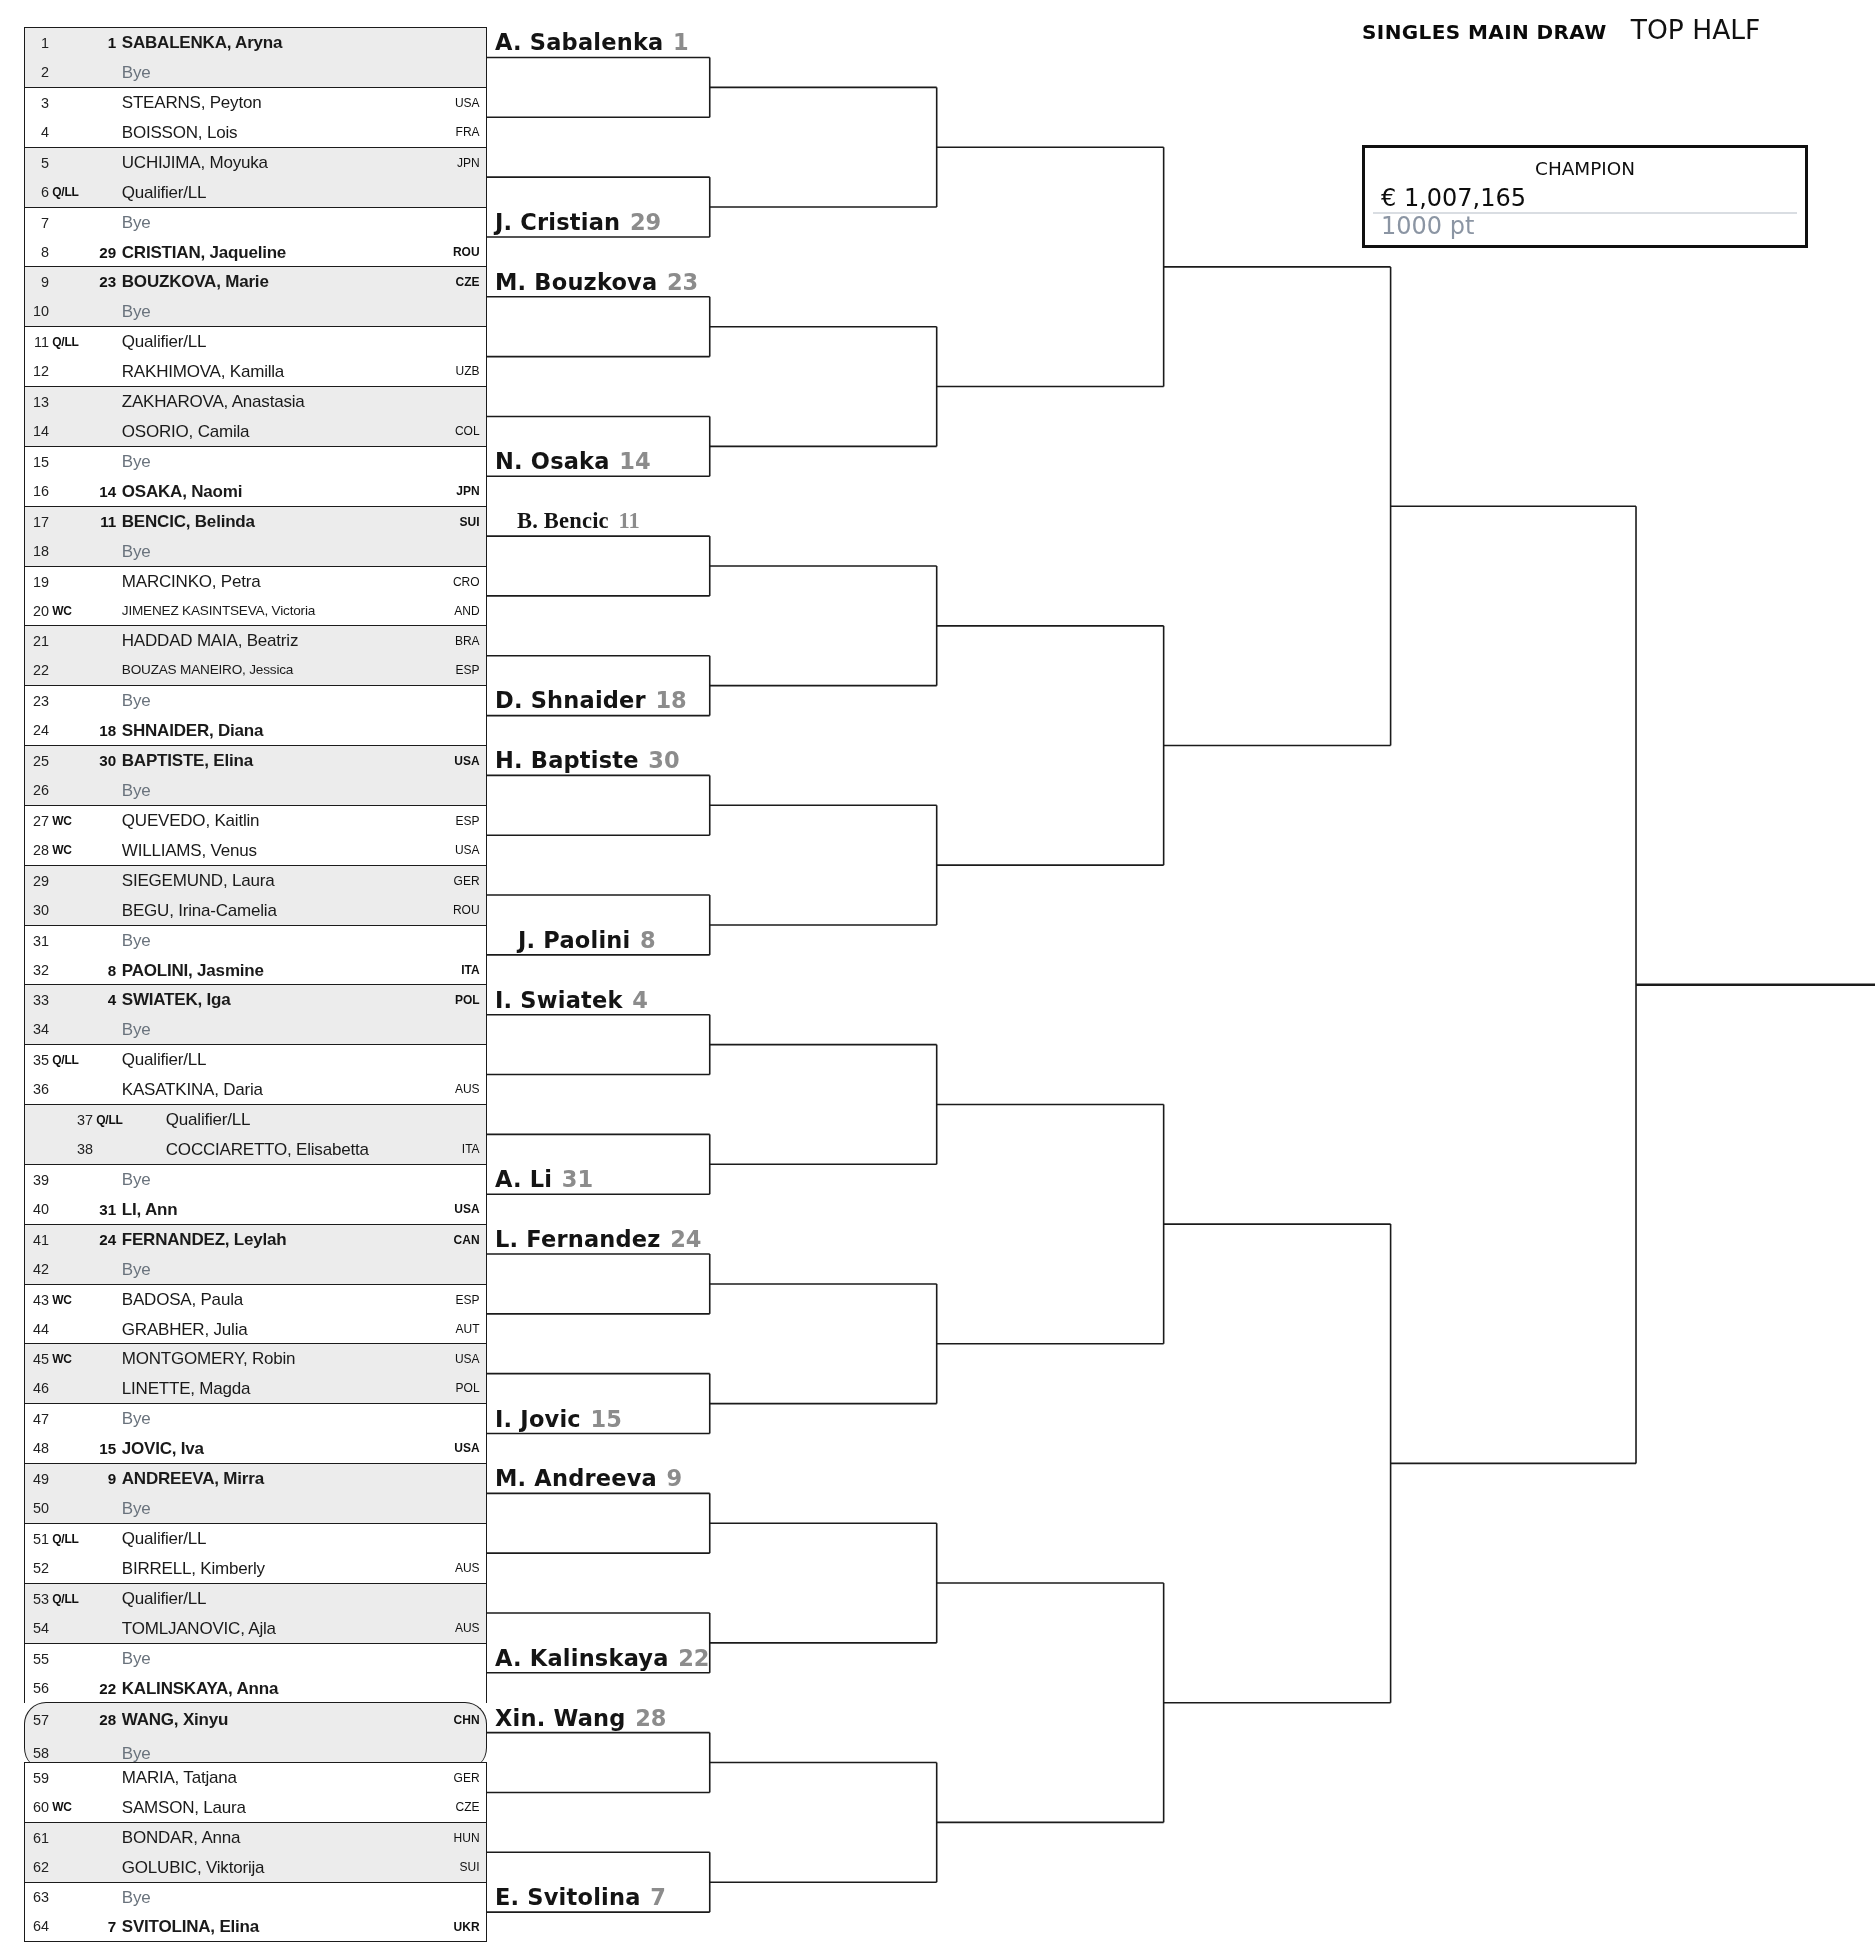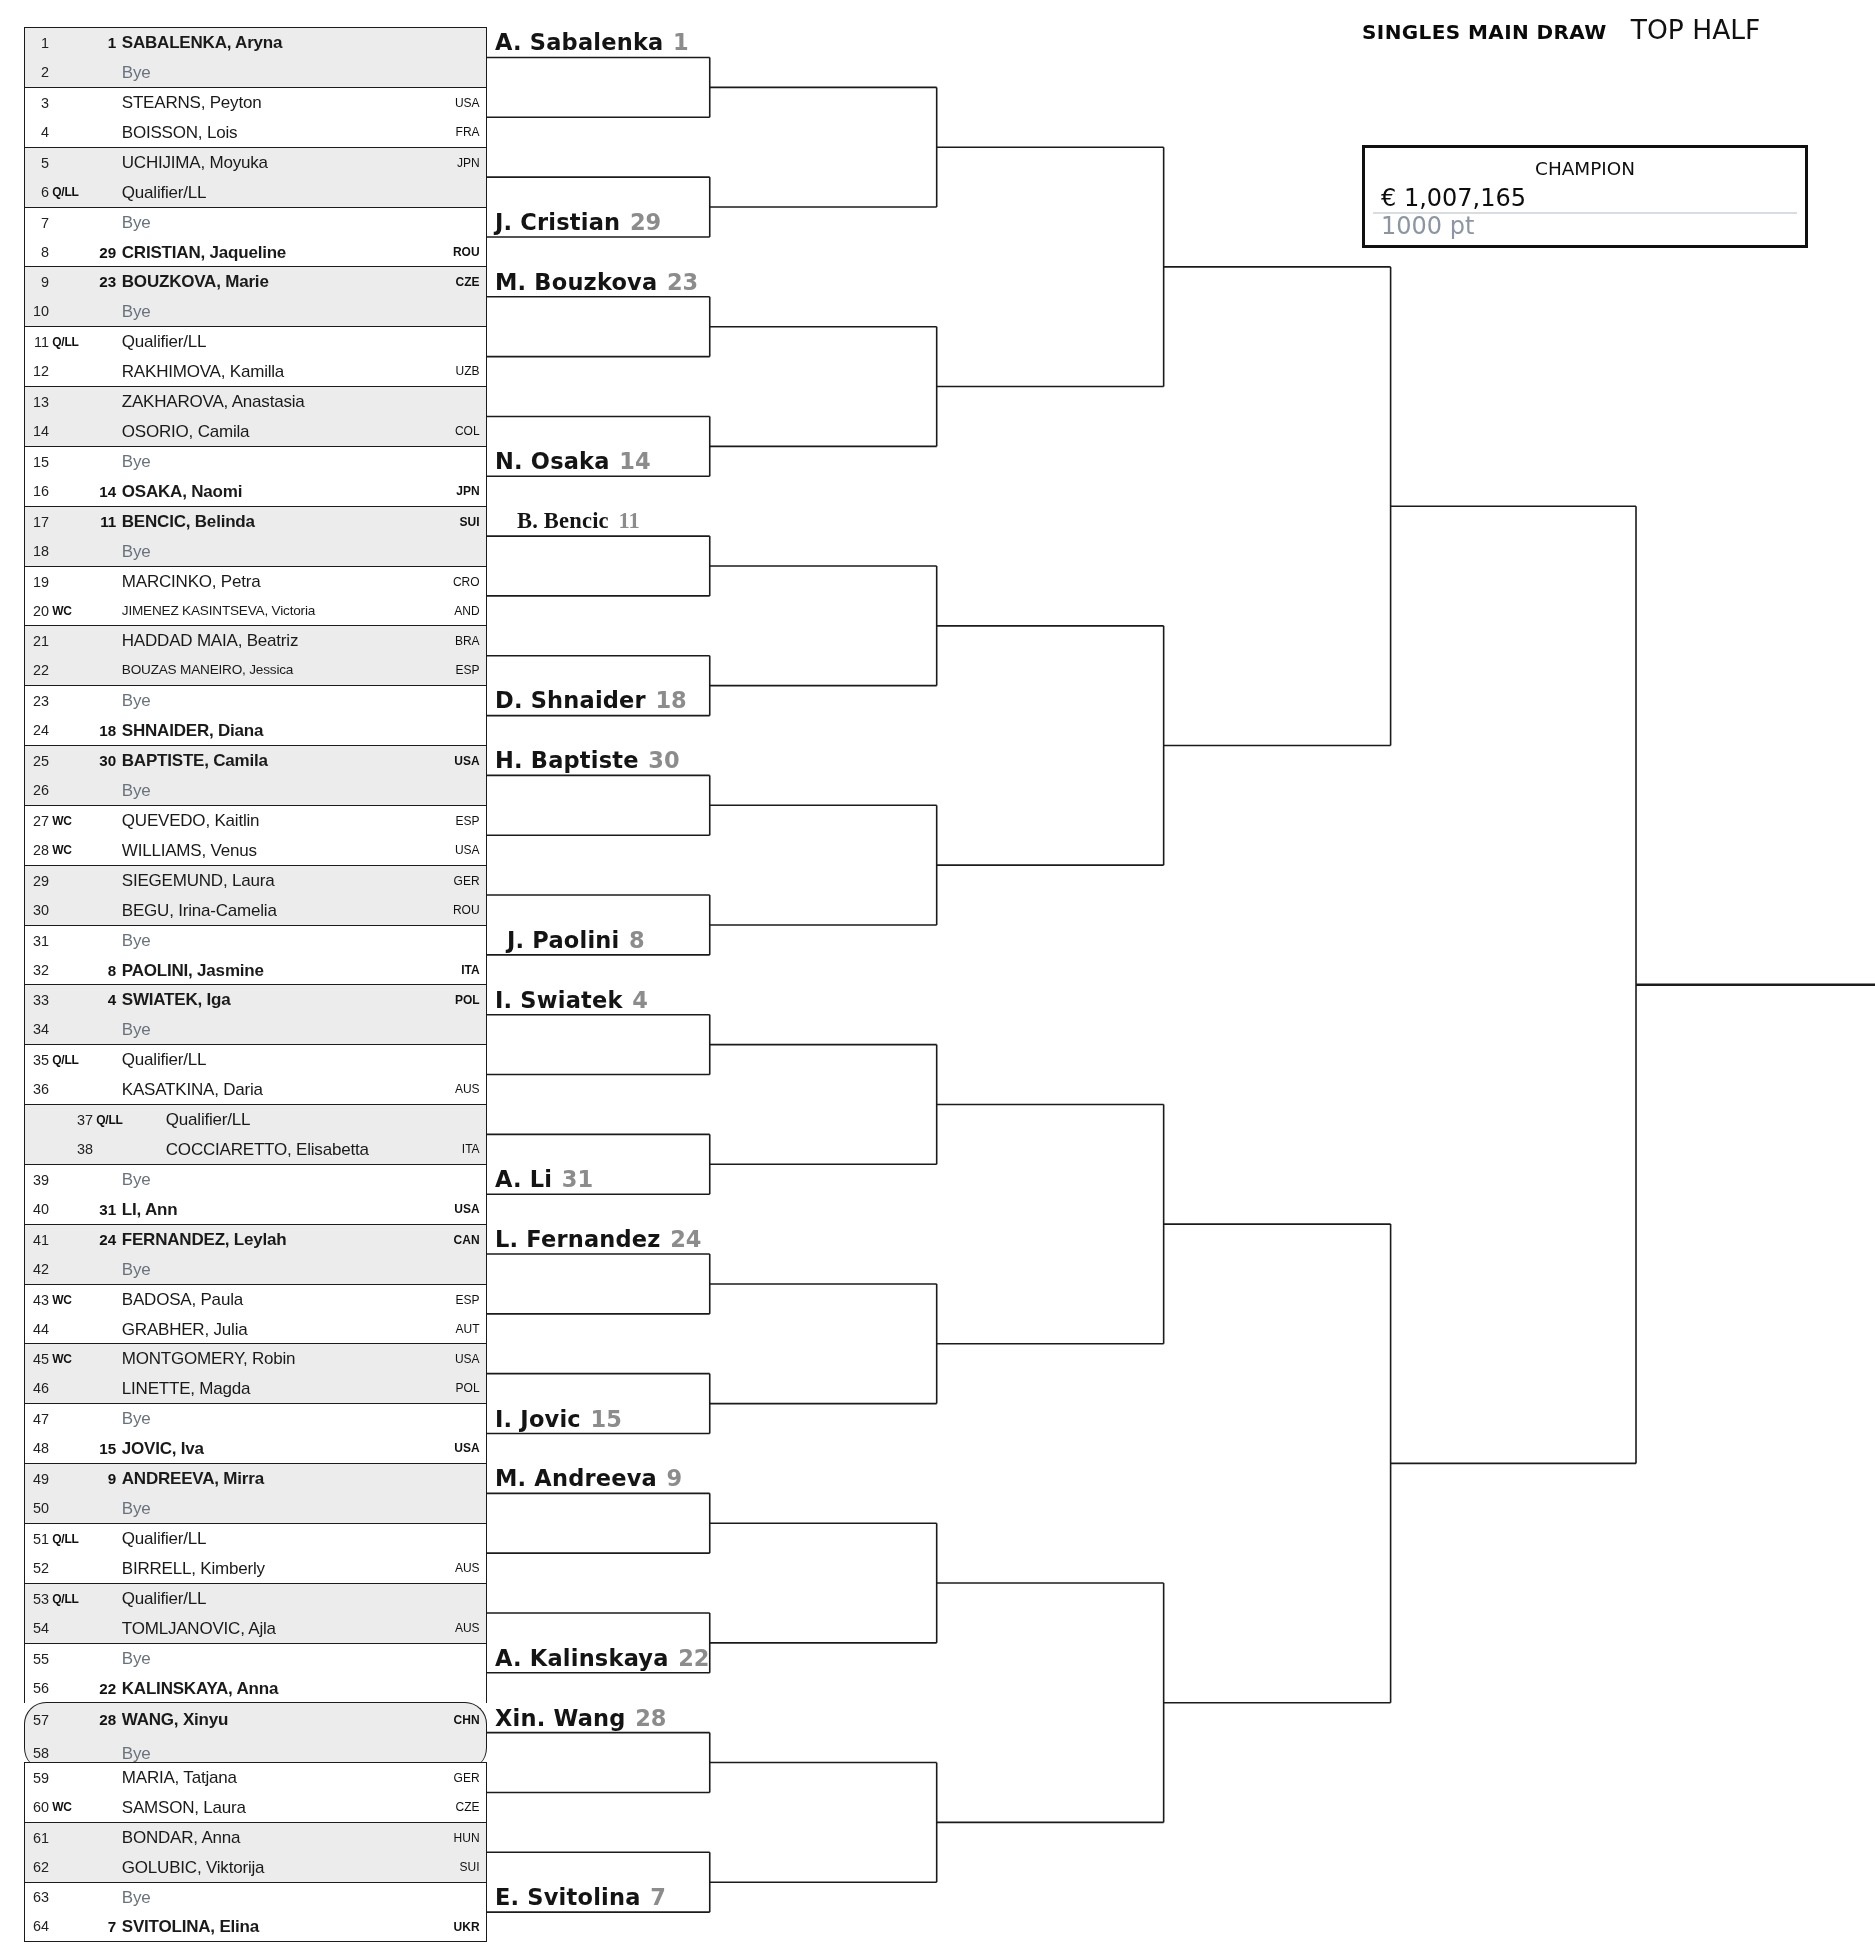--- a/index.html
+++ b/index.html
@@ -262,21 +262,21 @@
           <span class="e-seed">18</span>
           <span class="e-name bold">SHNAIDER, Diana</span>
           <span class="e-cc bold"></span>
         </div>
       </div>
       <div class="pairbox shaded" style="top: 718px; height: 60px;">
         <div class="entry-row">
           <span class="e-no">25</span>
           <span class="e-tag"></span>
           <span class="e-seed">30</span>
-          <span class="e-name bold">BAPTISTE, Camila</span>
+          <span class="e-name bold">BAPTISTE, Elina</span>
           <span class="e-cc bold">USA</span>
         </div>
         <div class="entry-row">
           <span class="e-no">26</span>
           <span class="e-tag"></span>
           <span class="e-seed"></span>
           <span class="e-name bye">Bye</span>
           <span class="e-cc"></span>
         </div>
       </div>
@@ -705,21 +705,21 @@
         <span class="adv-seed">11</span>
       </div>
       <div class="adv-label" style="left: 495px; top: 686px;">
         <span class="adv-name">D. Shnaider</span>
         <span class="adv-seed">18</span>
       </div>
       <div class="adv-label" style="left: 495px; top: 746px;">
         <span class="adv-name">H. Baptiste</span>
         <span class="adv-seed">30</span>
       </div>
-      <div class="adv-label" style="left: 507px; top: 926px;">
+      <div class="adv-label" style="left: 518px; top: 926px;">
         <span class="adv-name">J. Paolini</span>
         <span class="adv-seed">8</span>
       </div>
       <div class="adv-label" style="left: 495px; top: 986px;">
         <span class="adv-name">I. Swiatek</span>
         <span class="adv-seed">4</span>
       </div>
       <div class="adv-label" style="left: 495px; top: 1165px;">
         <span class="adv-name">A. Li</span>
         <span class="adv-seed">31</span>

